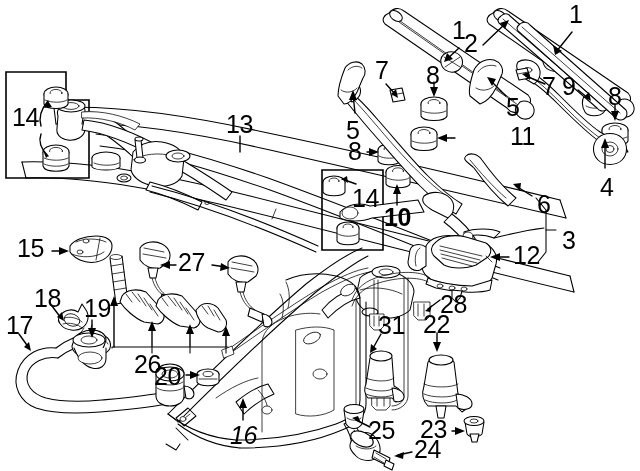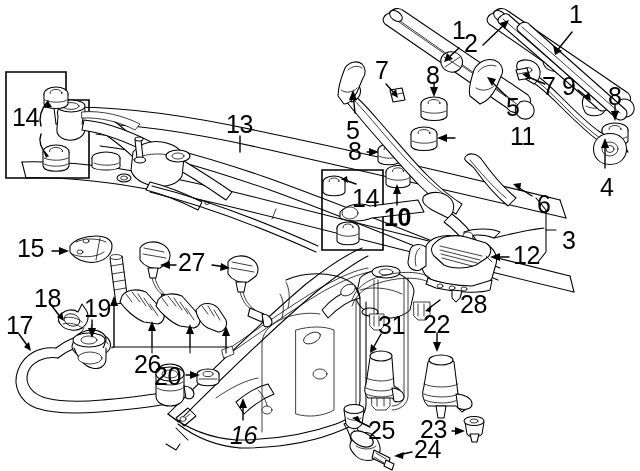--- a/index.html
+++ b/index.html
@@ -638,15 +638,15 @@
 <div class="callout" style="left:34px;top:286px;">18</div>
 <div class="callout" style="left:84px;top:296px;">19</div>
 <div class="callout" style="left:154px;top:364px;">20</div>
 <div class="callout" style="left:378px;top:313px;">31</div>
 <div class="callout" style="left:423px;top:312px;">22</div>
 <div class="callout" style="left:420px;top:417px;">23</div>
 <div class="callout" style="left:414px;top:437px;">24</div>
 <div class="callout" style="left:368px;top:418px;">25</div>
 <div class="callout" style="left:134px;top:352px;">26</div>
 <div class="callout" style="left:178px;top:250px;">27</div>
-<div class="callout" style="left:440px;top:292px;margin-left:20px;">28</div>
+<div class="callout" style="left:440px;top:292px;">28</div>
 
 </div>
 
 </body></html>

